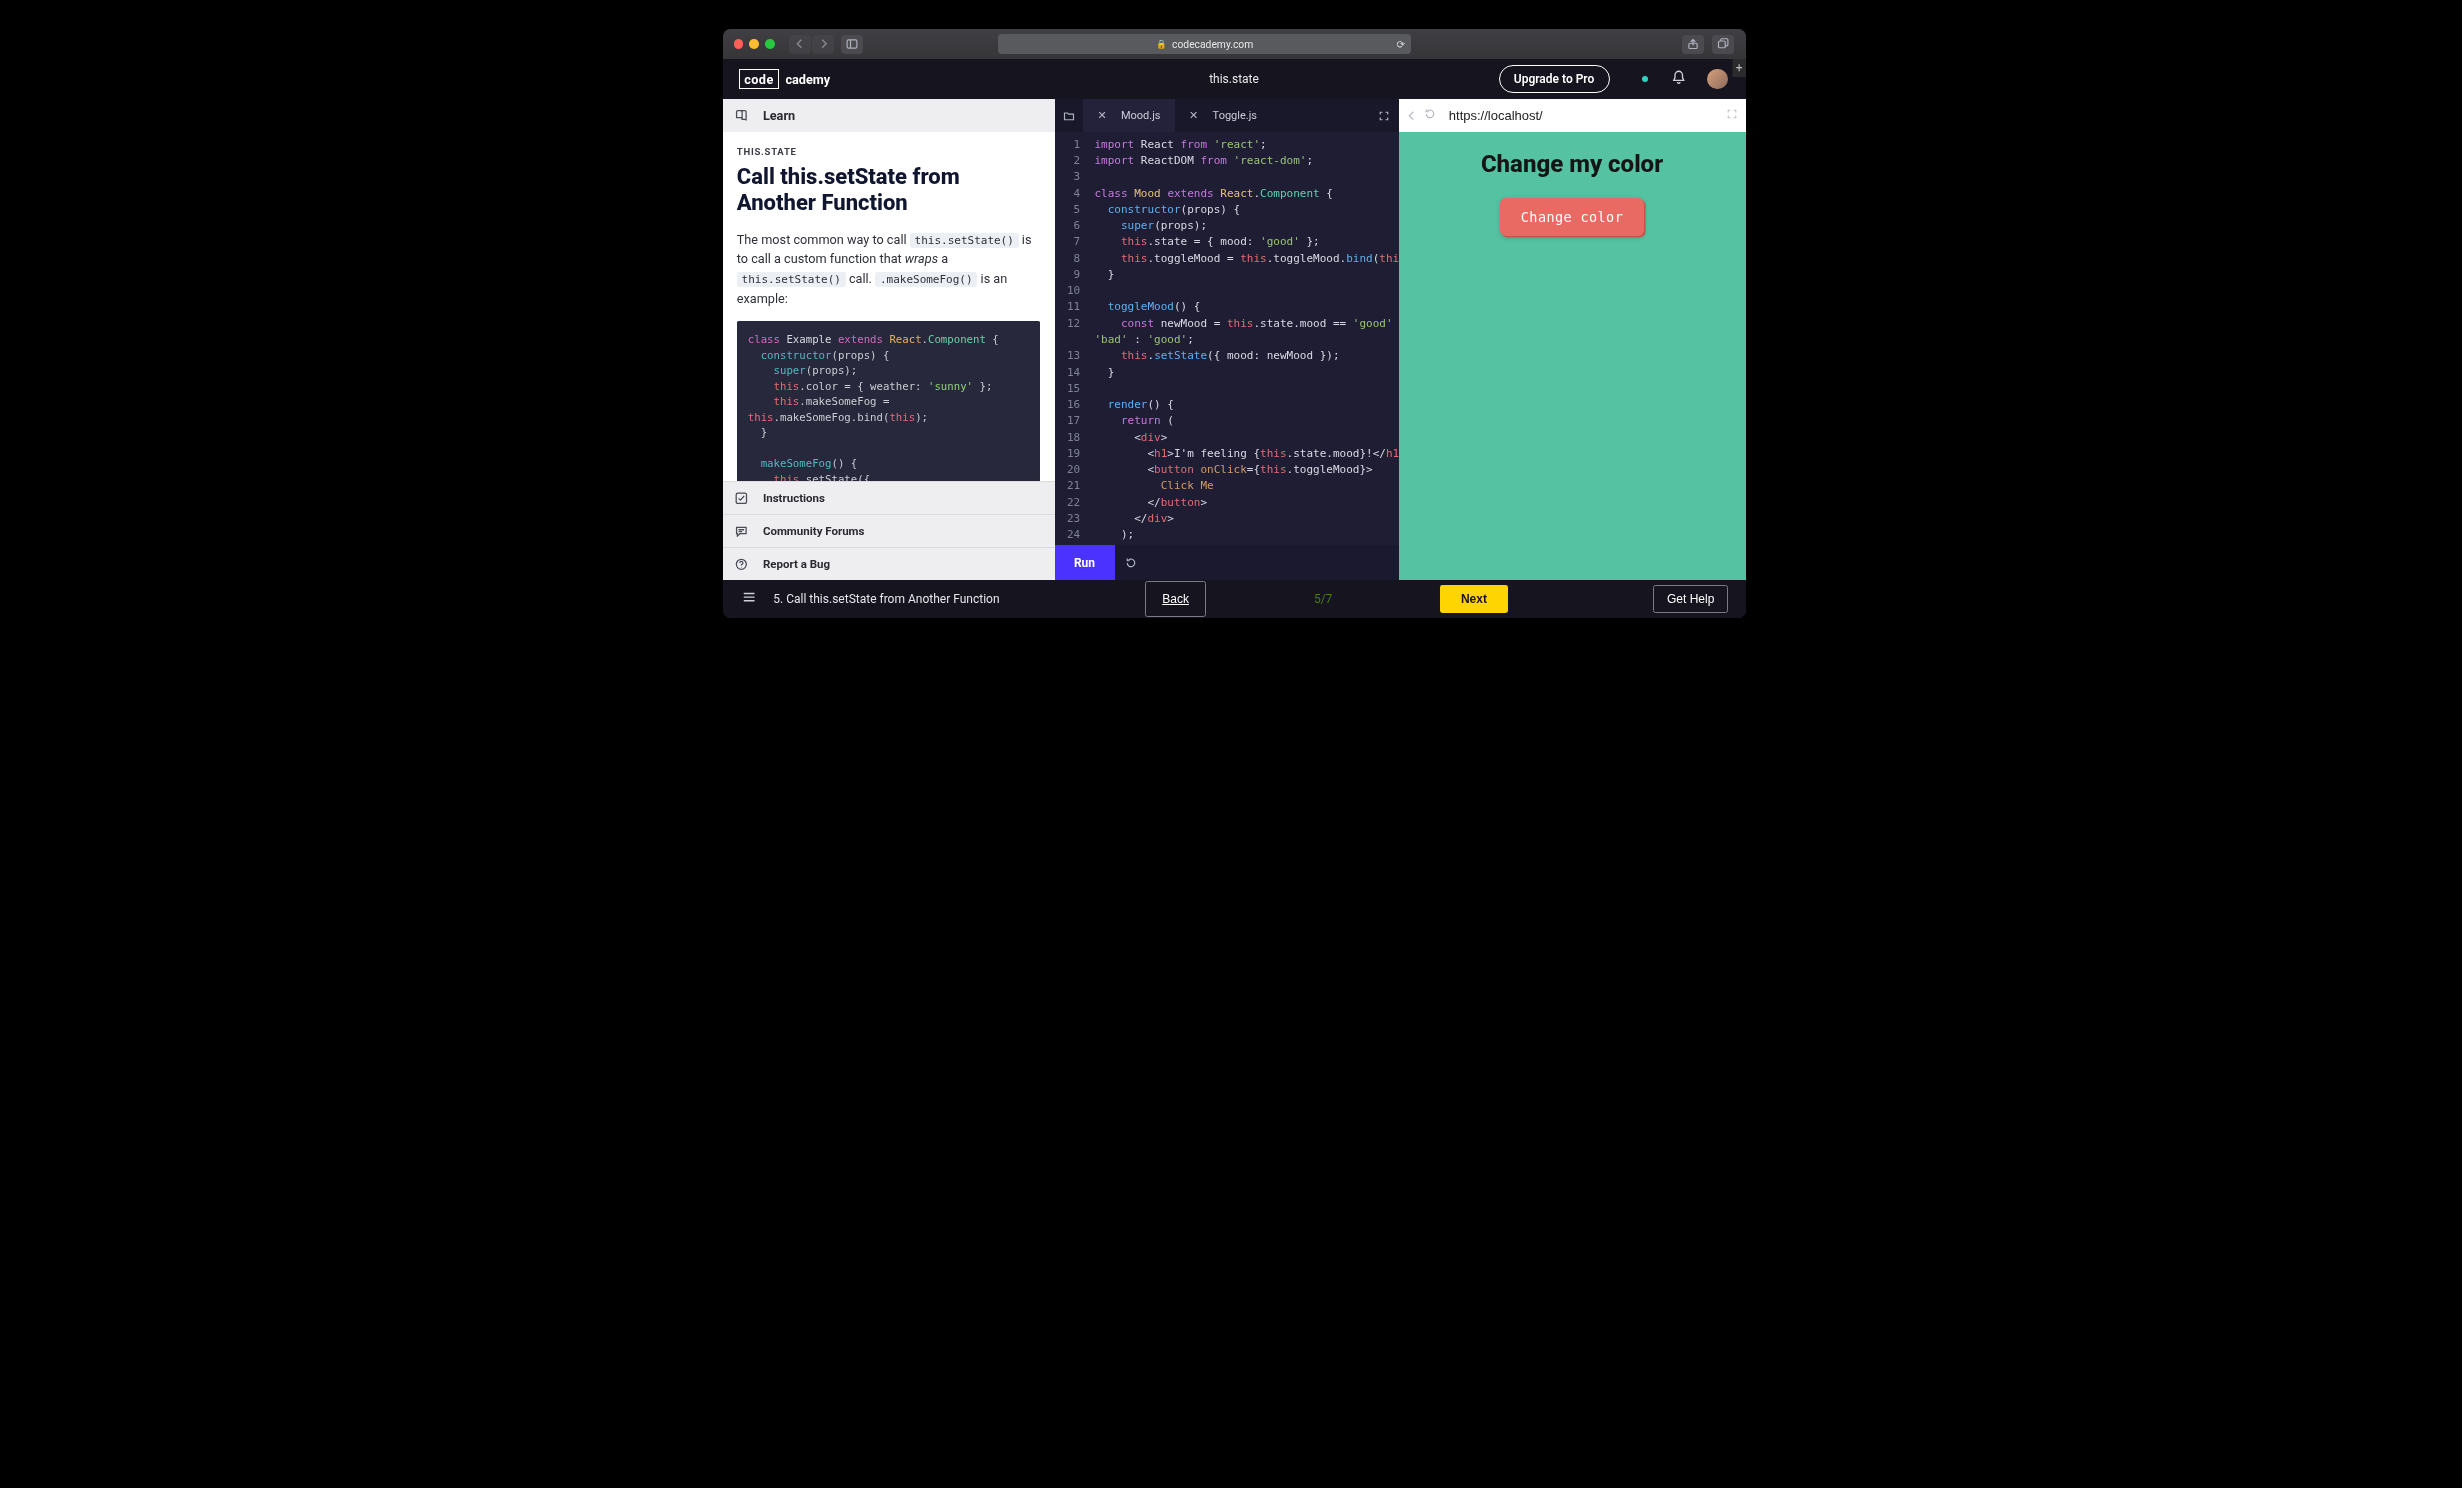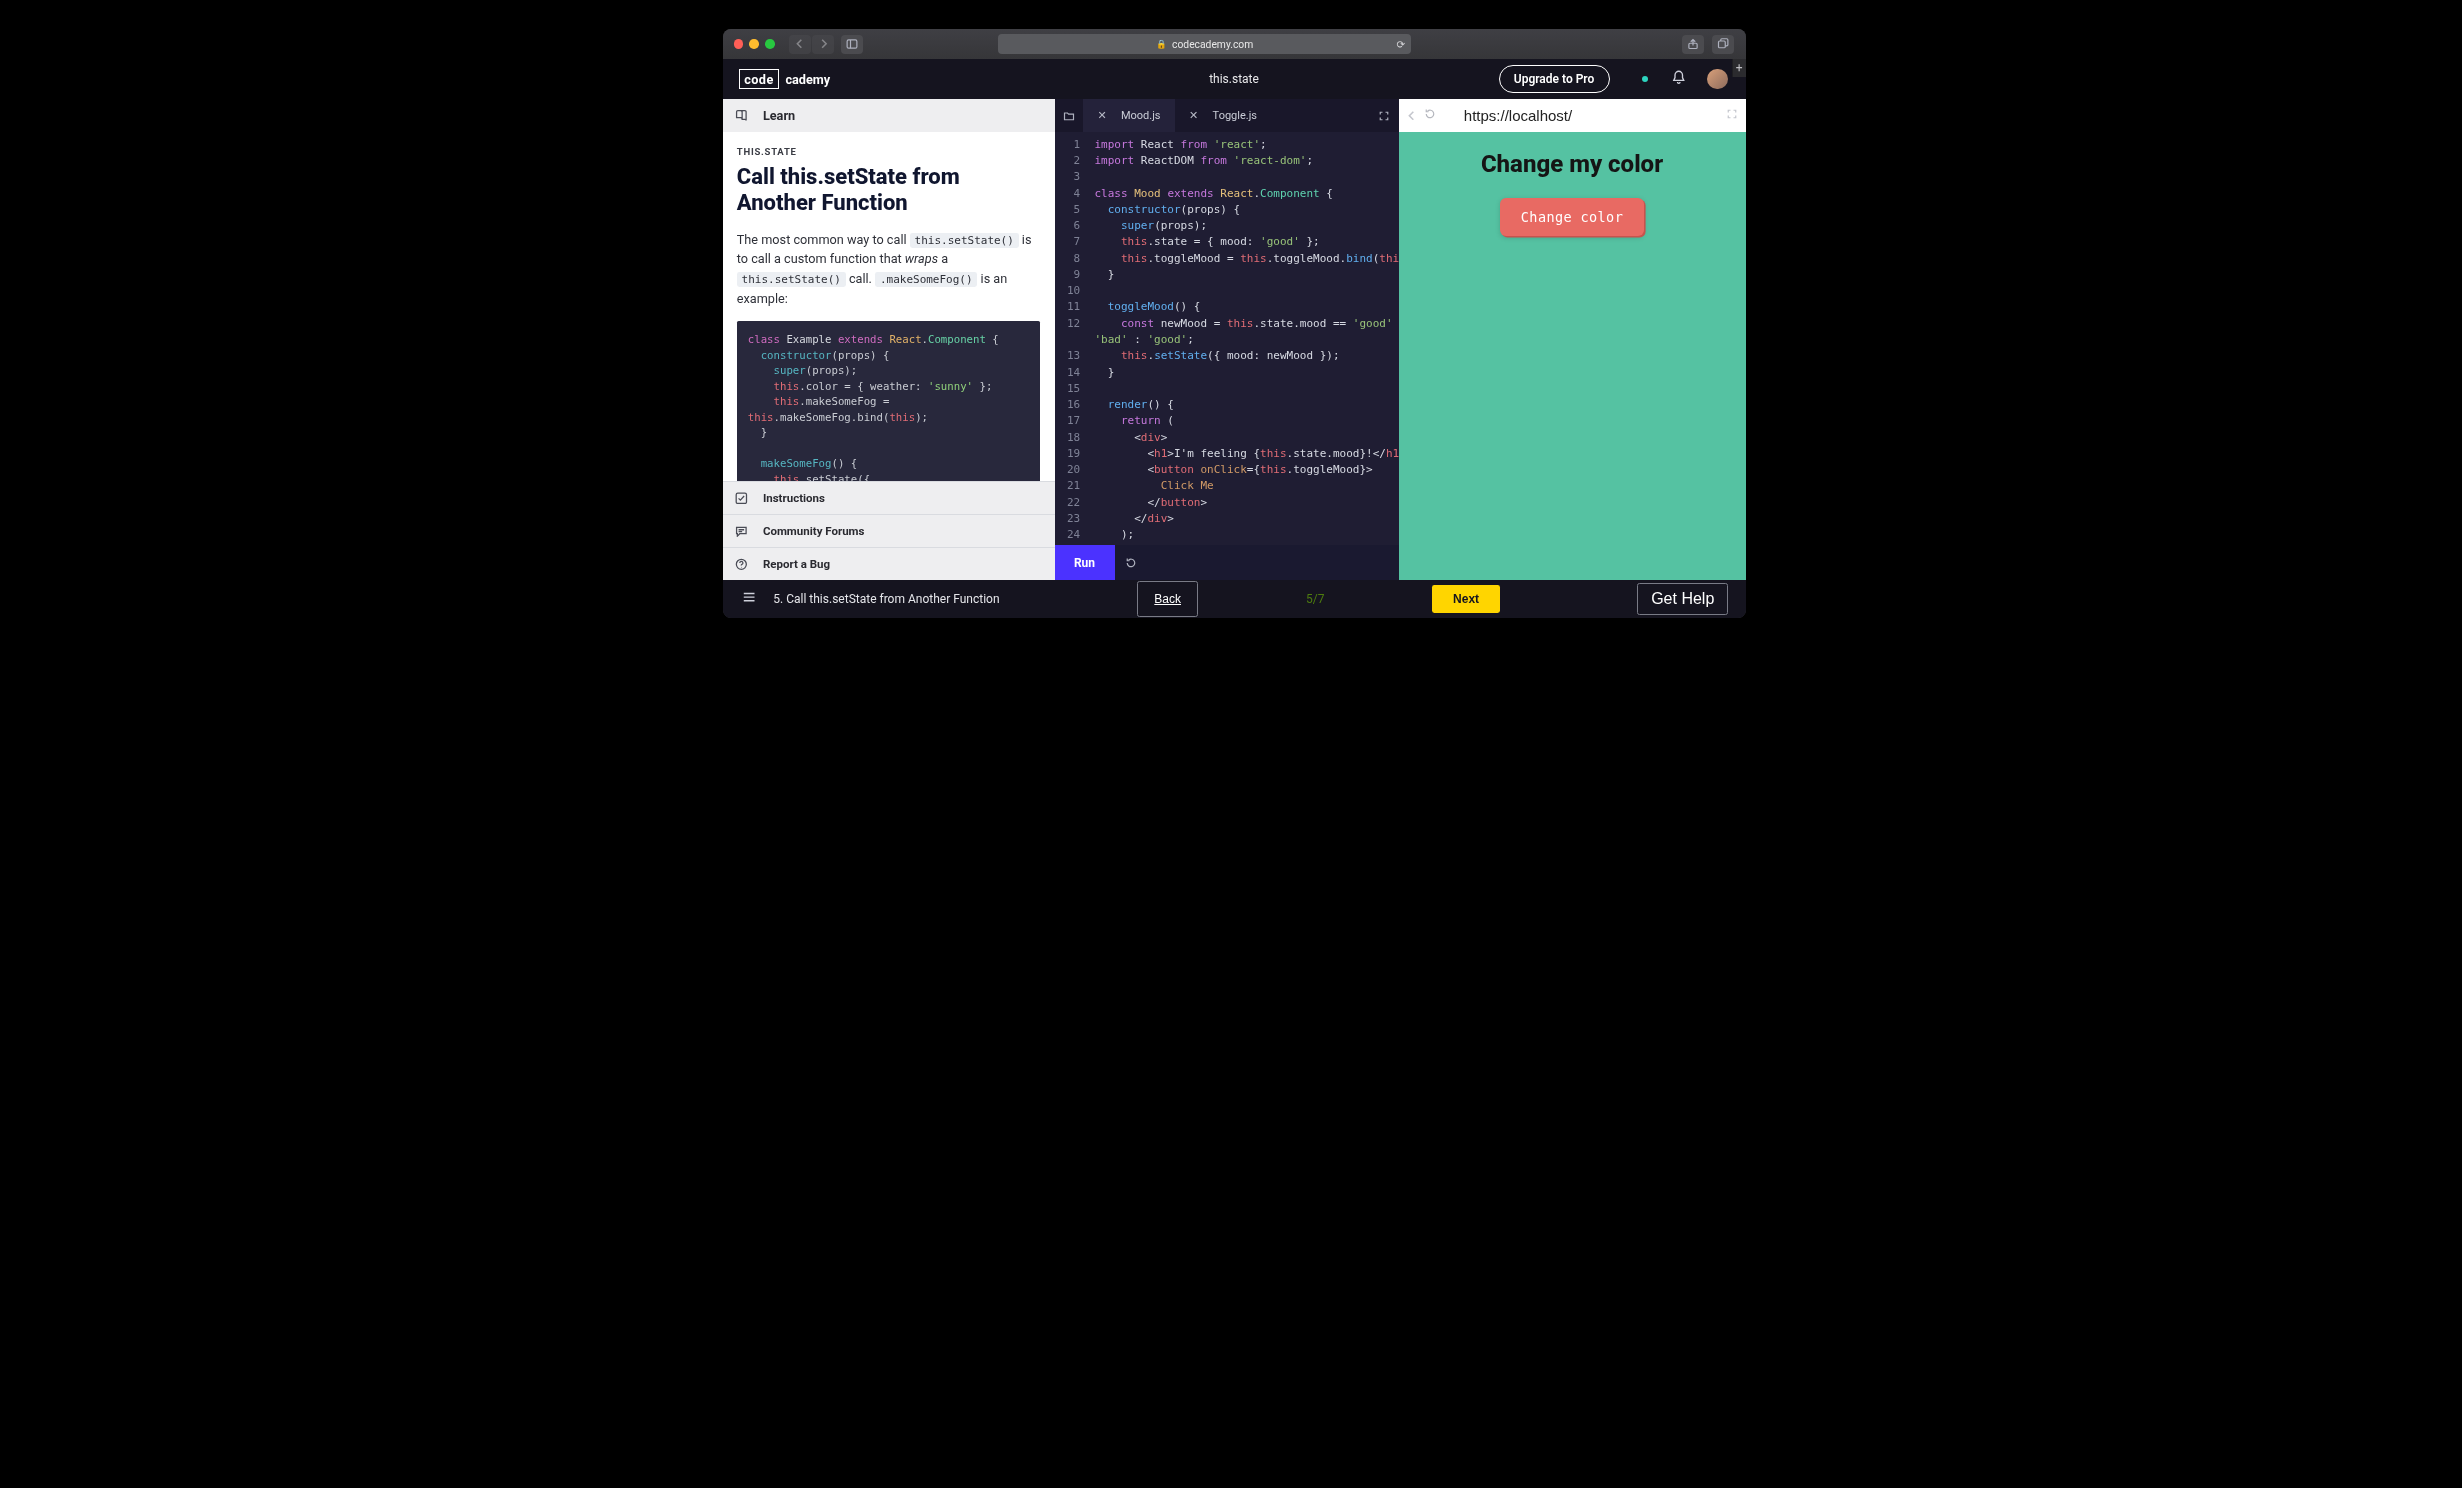--- a/index.html
+++ b/index.html
@@ -60,34 +60,34 @@
   .gut{background:#1f1d33; color:#7f8296; text-align:right; padding:4.8px 6.3px 4.8px 0; line-height:1.48; white-space:pre;}
   .src{background:#1f1d33; color:#d7dae3; padding:4.8px 0 4.8px 8px; line-height:1.48; white-space:pre;}
   .src .kw{color:#c678dd;} .src .cls{color:#e5c07b;} .src .comp{color:#5fd3b0;} .src .str{color:#98c379;} .src .this{color:#e06c75;} .src .tag{color:#e06c75;} .src .attr{color:#d19a66;} .src .fn{color:#61afef;}
   .runbar{height:35px; display:flex; align-items:center; background:#1a1930;}
   .run-btn{width:60px;height:35px;background:#4b32ff;color:#fff;font-weight:700;display:flex;align-items:center;justify-content:center;font-size:12px;}
   .reset-btn{width:32px;display:flex;align-items:center;justify-content:center;color:#cfd1dc;}
   
   .preview{display:flex; flex-direction:column; min-height:0;}
   .purl{height:33px;background:#fff;display:flex;align-items:center;gap:8px;padding:0 8px;}
   .purl .pbtn{color:#b6b8bf;}
-  .purl input{flex:1;border:none;outline:none;font-size:15px;color:#222;padding-left:4.8px;margin-left:15px;}
+  .purl input{flex:1;border:none;outline:none;font-size:13px;color:#222;padding-left:4.8px;}
   .purl .expand{color:#bfc1c8;}
   .pcanvas{flex:1;background:#55c2a2;display:flex;flex-direction:column;align-items:center;}
   .ptitle{margin-top:17.5px;font-size:24px;font-weight:800;color:#151515;}
   .pbtn-main{margin-top:20.6px;background:#e86a63;border:none;color:#fff;font-family:ui-monospace,Menlo,Consolas,monospace;font-size:13.5px;padding:11px 20.6px;border-radius:6px;box-shadow:1.6px 1.6px 0 #c7534d, 0 1.6px 4.8px rgba(0,0,0,.15); letter-spacing:0.4px;}
   
   .footer{position:absolute; left:0; right:0; bottom:0; height:38px; background:#15141f; display:flex; align-items:center; color:#fff;}
   .fmenu{margin-left:19px;color:#cfd1dc;}
   .ftitle{margin-left:17.5px;font-size:12px;color:#e5e6ea;}
   .fnav{margin-left:auto;display:flex;align-items:center;gap:108px;}
   .btn-outl{border:0.8px solid #797b86;background:transparent;color:#fff;padding:10px 16px;border-radius:2.4px;font-size:12px;text-decoration:underline;}
   .progress{font-size:12px;color:#4d7c0f;}
   .btn-yellow{background:#ffd500;color:#15141f;font-weight:700;padding:7.1px 20.6px;border-radius:2.4px;font-size:12px;border:none;}
-  .gethelp{margin-left:auto;margin-right:17.5px;border:0.8px solid #797b86;background:transparent;color:#fff;padding:6.3px 12.7px;border-radius:2.4px;font-size:16px;}
+  .gethelp{margin-left:auto;margin-right:17.5px;border:0.8px solid #797b86;background:transparent;color:#fff;padding:6.3px 12.7px;border-radius:2.4px;font-size:12px;}
   
   .ic{width:12.7px;height:12.7px;stroke:#4a4c56;fill:none;stroke-width:1.6;}
   .ic2{width:12px;height:12px;stroke:#aeb1be;fill:none;stroke-width:1.6;}
   .chev{width:9.5px;height:9.5px;stroke:#cfcfd2;fill:none;stroke-width:2;}
 </style>
 </head>
 <body>
 
 <div class="stage">
   <div class="browser-window">

